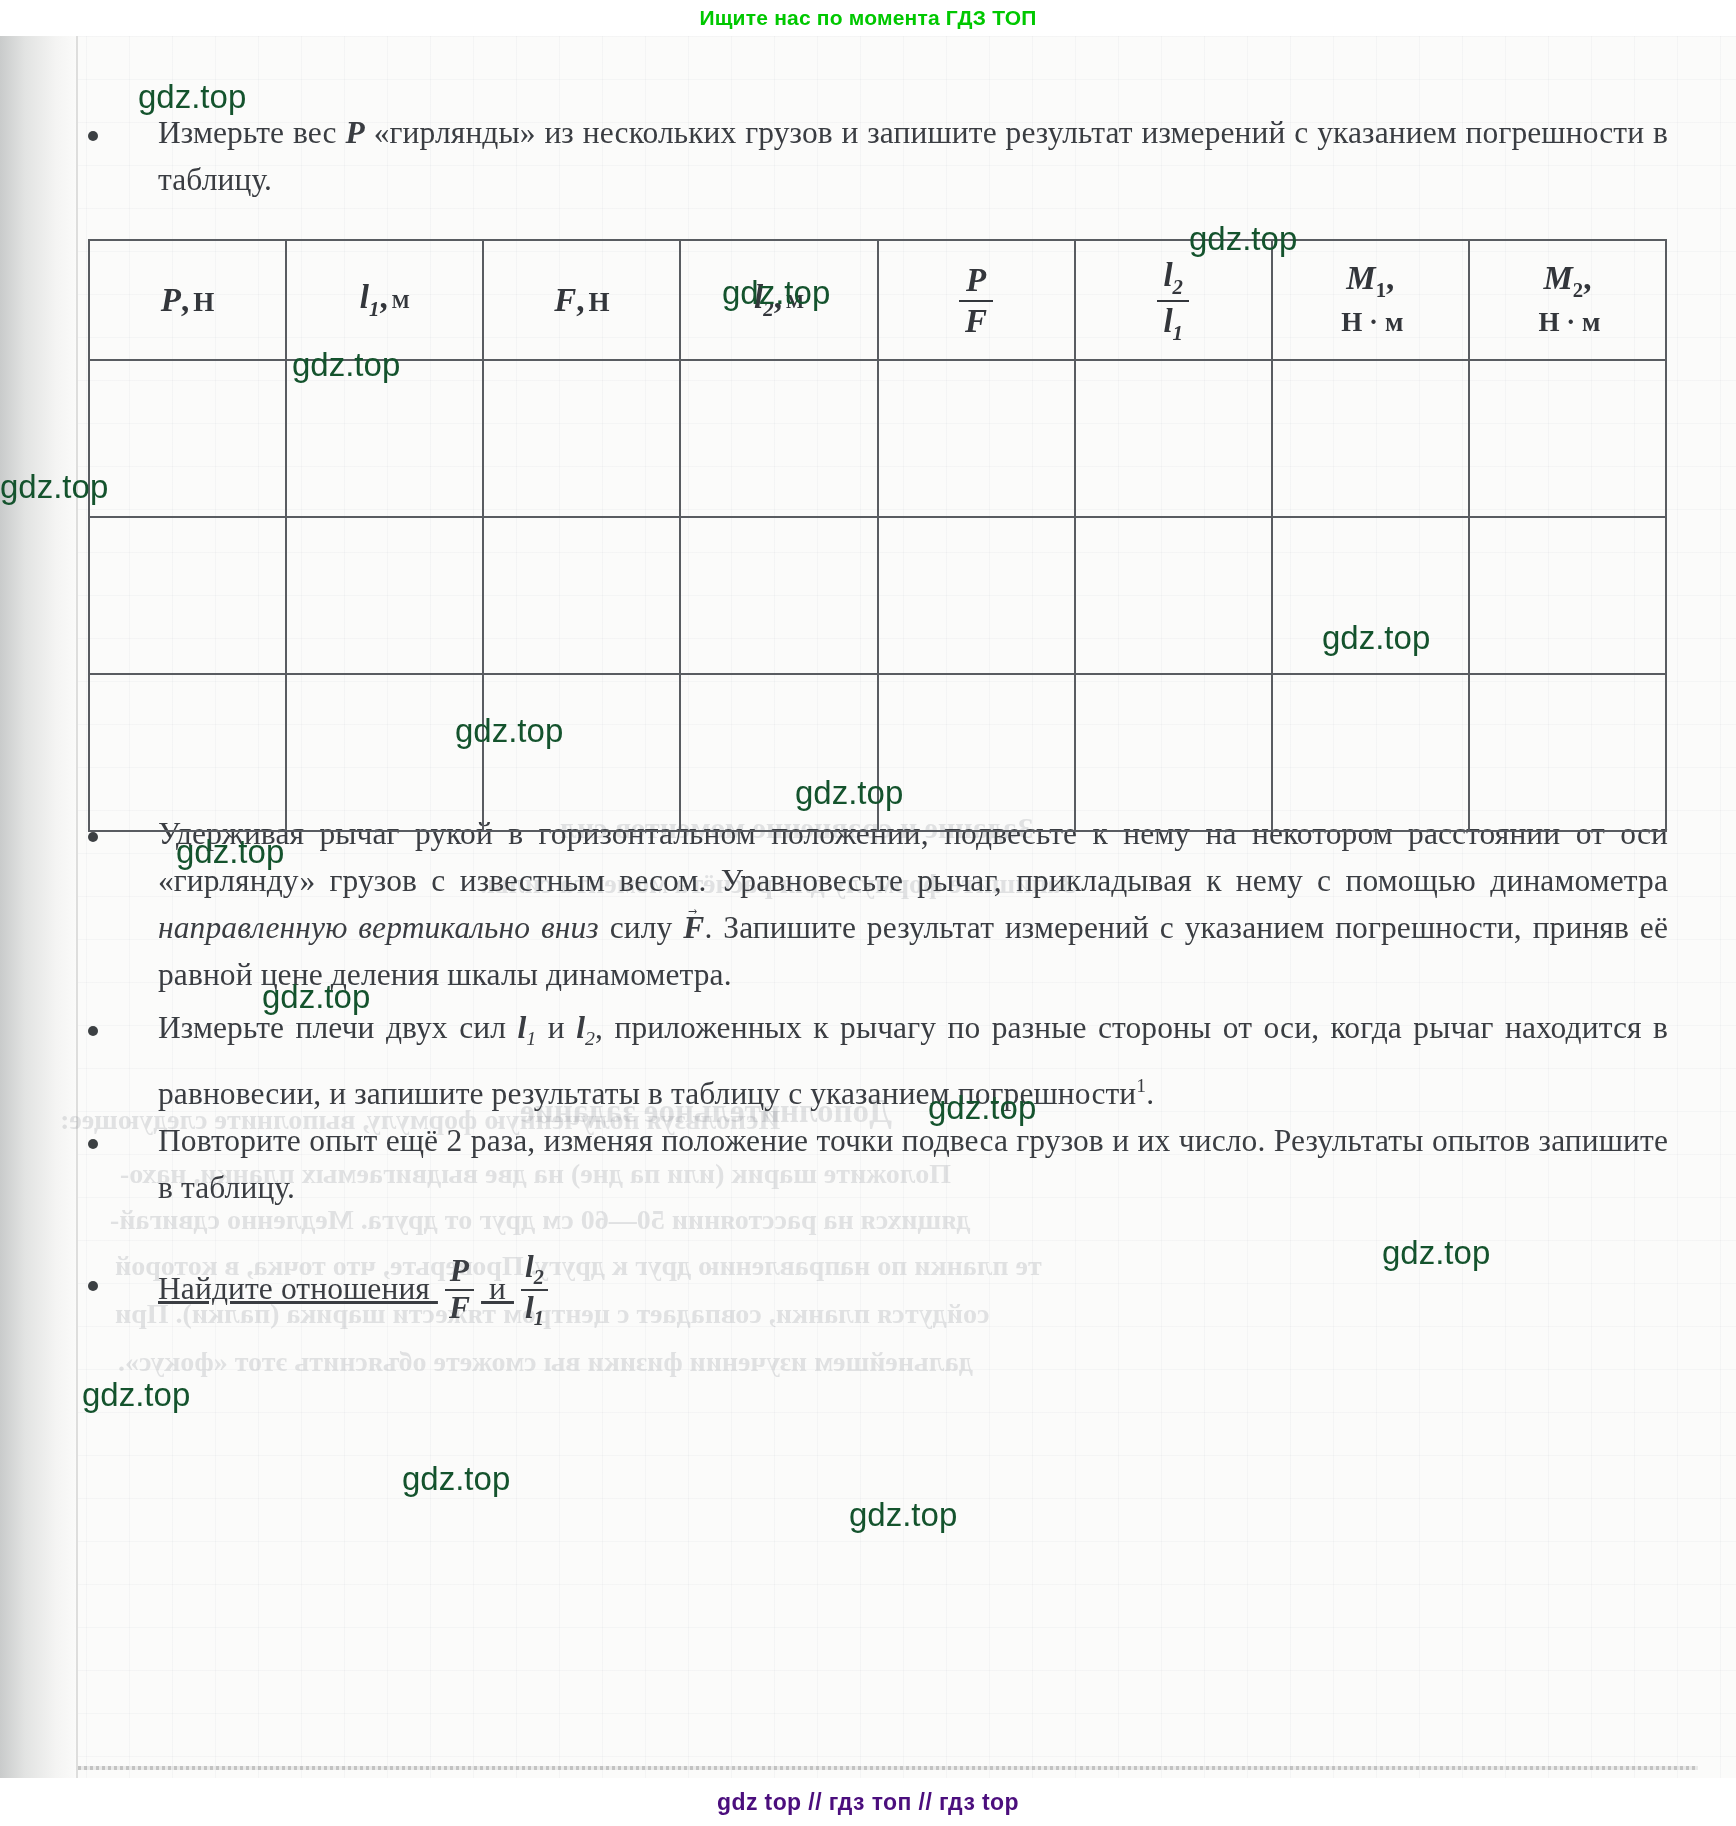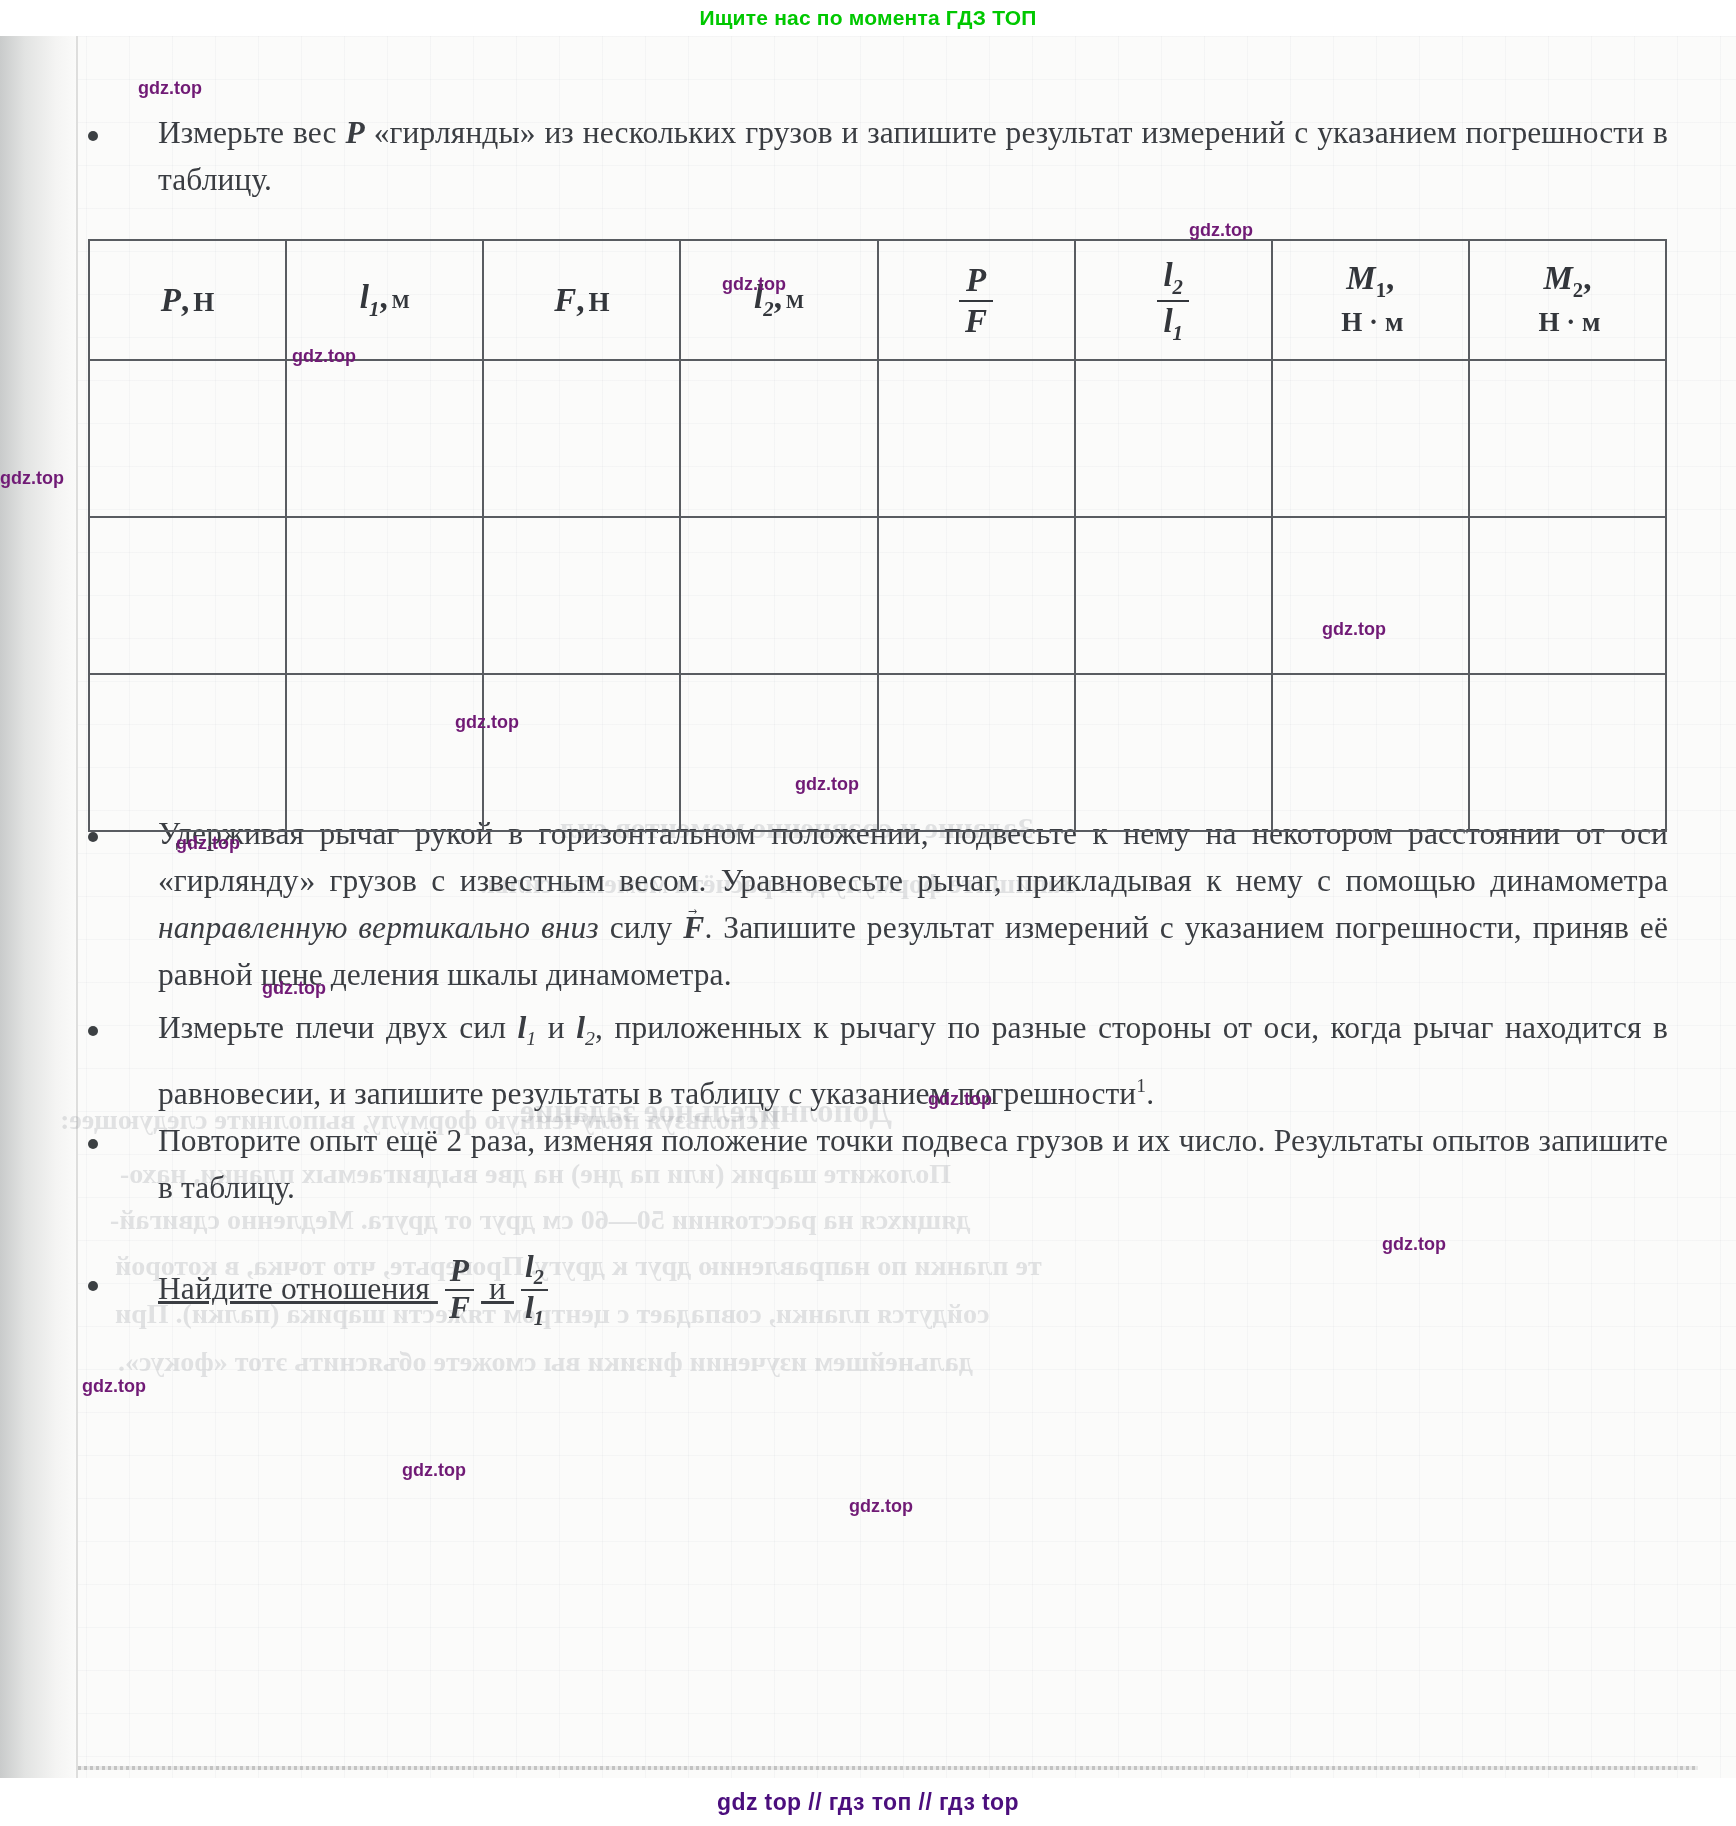--- a/index.html
+++ b/index.html
@@ -205,24 +205,24 @@
     font-style: italic;
     font-weight: bold;
   }
   .th-frac .num { padding: 0 6px 2px 6px; }
   .th-frac .den { padding: 2px 6px 0 6px; border-top: 2.6px solid #33363b; }
   .th-two { line-height: 1.15; font-family: Liberation Serif, serif; }
 
   
   .wm {
     position: absolute;
-    color: #701a75;
+    color: #14532d;
     font-family: "Liberation Sans", sans-serif;
-    font-size: 18px;
-    font-weight: 700;
+    font-size: 33px;
+    font-weight: 400;
     white-space: nowrap;
     z-index: 30;
     pointer-events: none;
     user-select: none;
   }
 
   
   .footer {
     position: absolute;
     left: 0;

